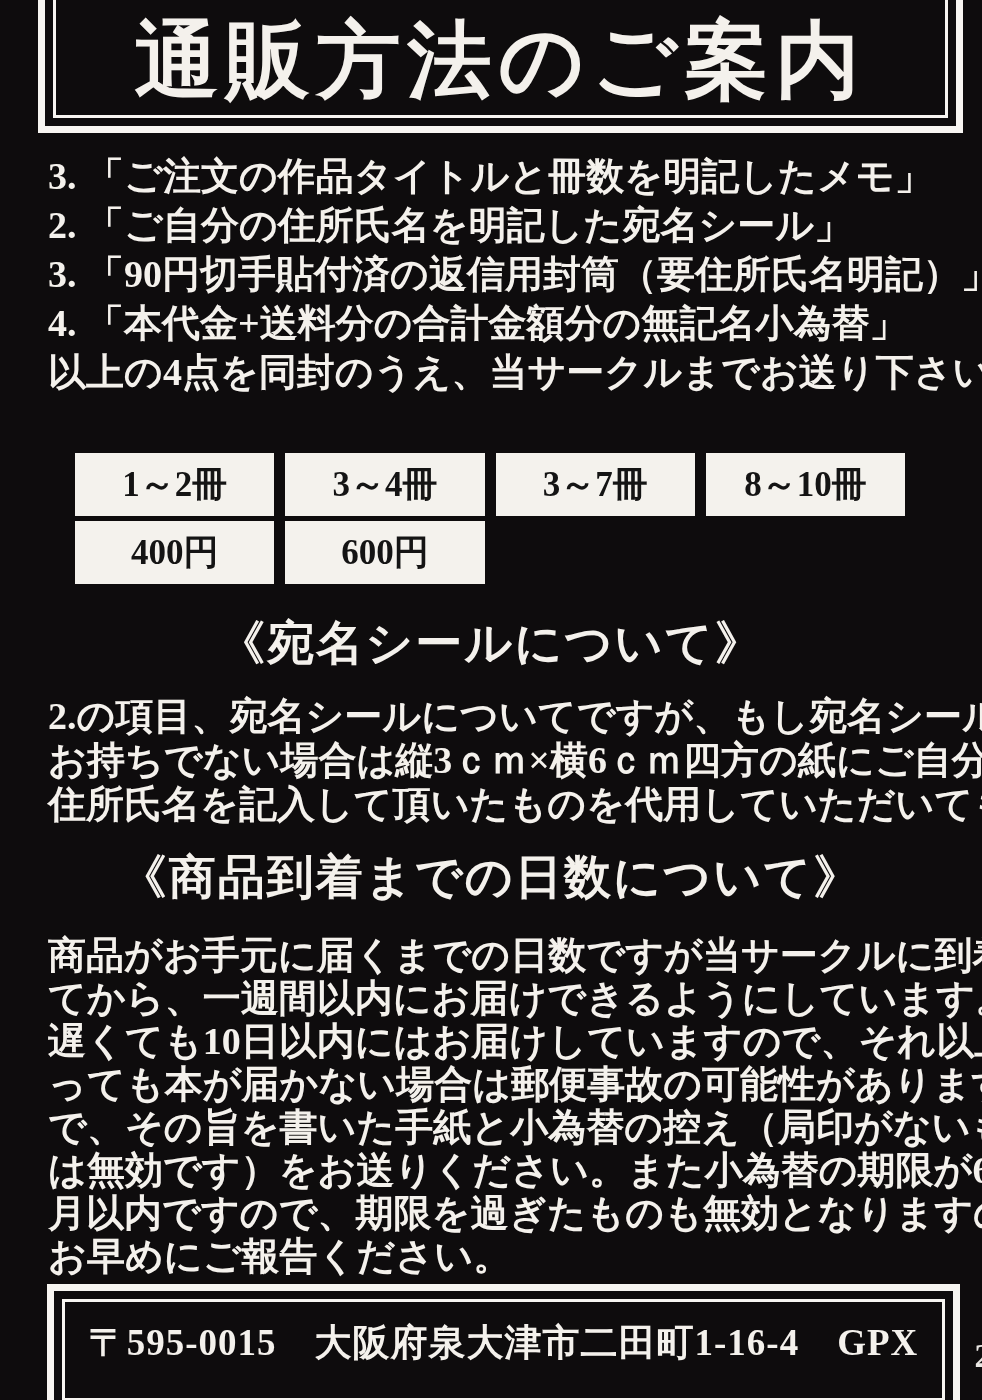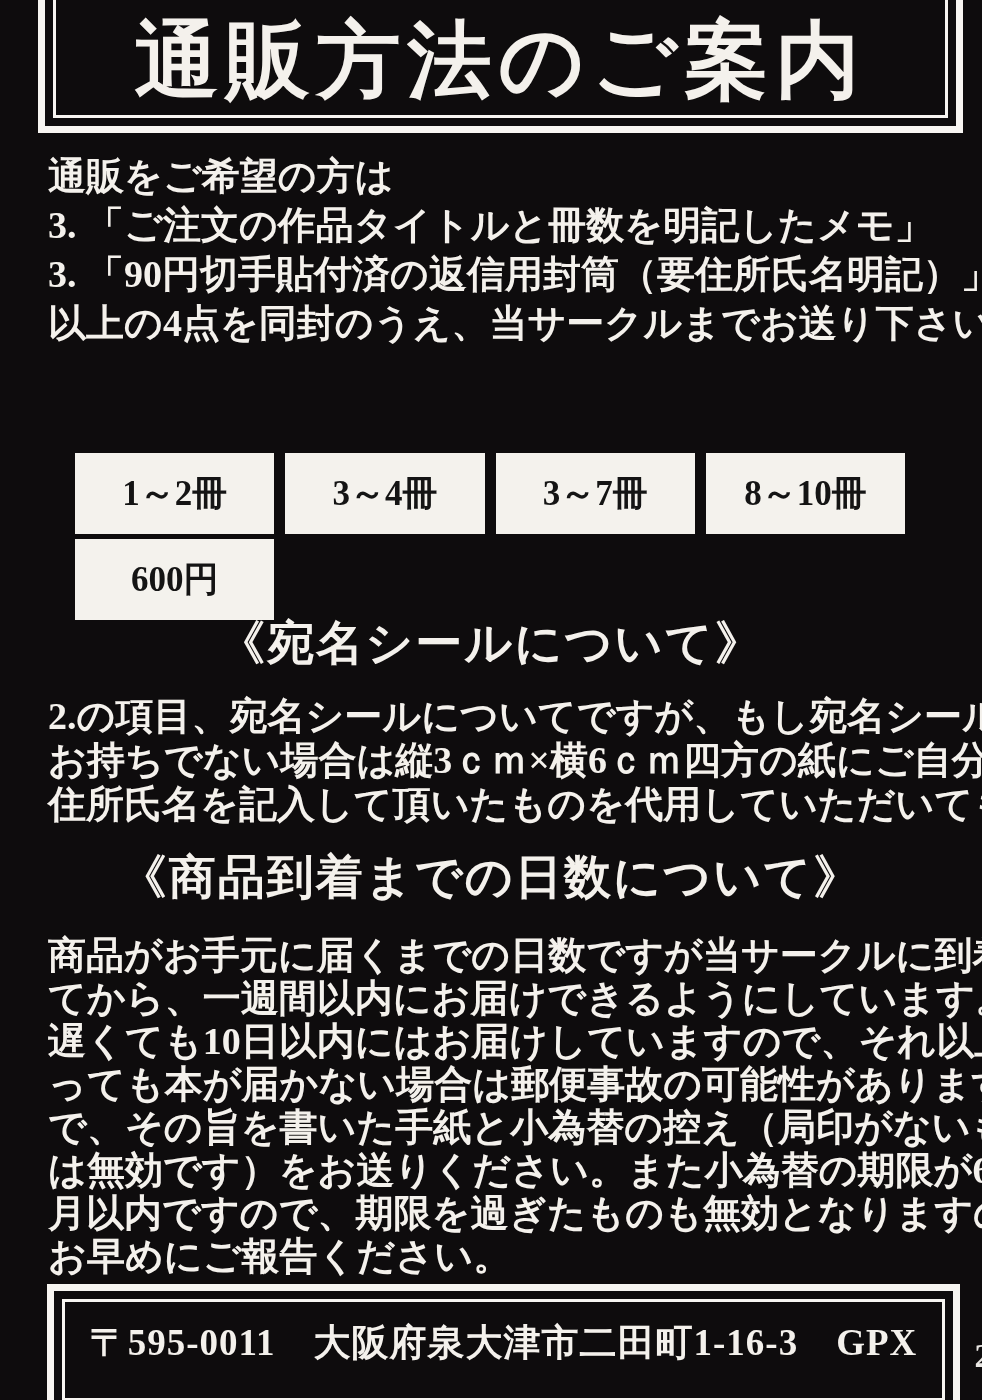--- a/index.html
+++ b/index.html
@@ -49,21 +49,21 @@
   .price-table {
     position: absolute;
     left: 75px; top: 453px;
     width: 830px;
     display: grid;
     grid-template-columns: repeat(4, 1fr);
     column-gap: 11px;
     row-gap: 5px;
   }
   .price-cell {
-    height: 81px;
+    height: 63px;
     background: #f4f2ed;
     color: #141414;
     display: flex;
     align-items: center;
     justify-content: center;
     font-size: 35px;
     white-space: nowrap;
   }
 
   
@@ -122,31 +122,33 @@
 </head>
 <body>
 
 <div class="title-box">
   <div class="title-box-inner">
     <div class="page-title">通販方法のご案内</div>
   </div>
 </div>
 
 <div class="intro">
-  <div>通販をご希望の方は</div>
   <div>3. 「ご注文の作品タイトルと冊数を明記したメモ」</div>
+  <div>2. 「ご自分の住所氏名を明記した宛名シール」</div>
   <div>3. 「90円切手貼付済の返信用封筒（要住所氏名明記）」</div>
+  <div>4. 「本代金+送料分の合計金額分の無記名小為替」</div>
   <div>以上の4点を同封のうえ、当サークルまでお送り下さい。</div>
 </div>
 
 <div class="price-table">
   <div class="price-cell">1～2冊</div>
   <div class="price-cell">3～4冊</div>
   <div class="price-cell">3～7冊</div>
   <div class="price-cell">8～10冊</div>
+  <div class="price-cell">400円</div>
   <div class="price-cell">600円</div>
 </div>
 
 <div class="section-heading heading-1">《宛名シールについて》</div>
 <div class="paragraph paragraph-1">
   <div>2.の項目、宛名シールについてですが、もし宛名シールを</div>
   <div>お持ちでない場合は縦3ｃｍ×横6ｃｍ四方の紙にご自分の</div>
   <div>住所氏名を記入して頂いたものを代用していただいても結</div>
 </div>
 
@@ -157,17 +159,17 @@
   <div>遅くても10日以内にはお届けしていますので、それ以上経</div>
   <div>っても本が届かない場合は郵便事故の可能性がありますの</div>
   <div>で、その旨を書いた手紙と小為替の控え（局印がないもの</div>
   <div>は無効です）をお送りください。また小為替の期限が6ヶ</div>
   <div>月以内ですので、期限を過ぎたものも無効となりますので</div>
   <div>お早めにご報告ください。</div>
 </div>
 
 <div class="footer-box">
   <div class="footer-box-inner">
-    <div class="footer-address">〒595-0011　大阪府泉大津市二田町1-16-3　GPX</div>
+    <div class="footer-address">〒595-0015　大阪府泉大津市二田町1-16-4　GPX</div>
   </div>
 </div>
 
 <div class="page-number">2</div>
 
 </body></html>

